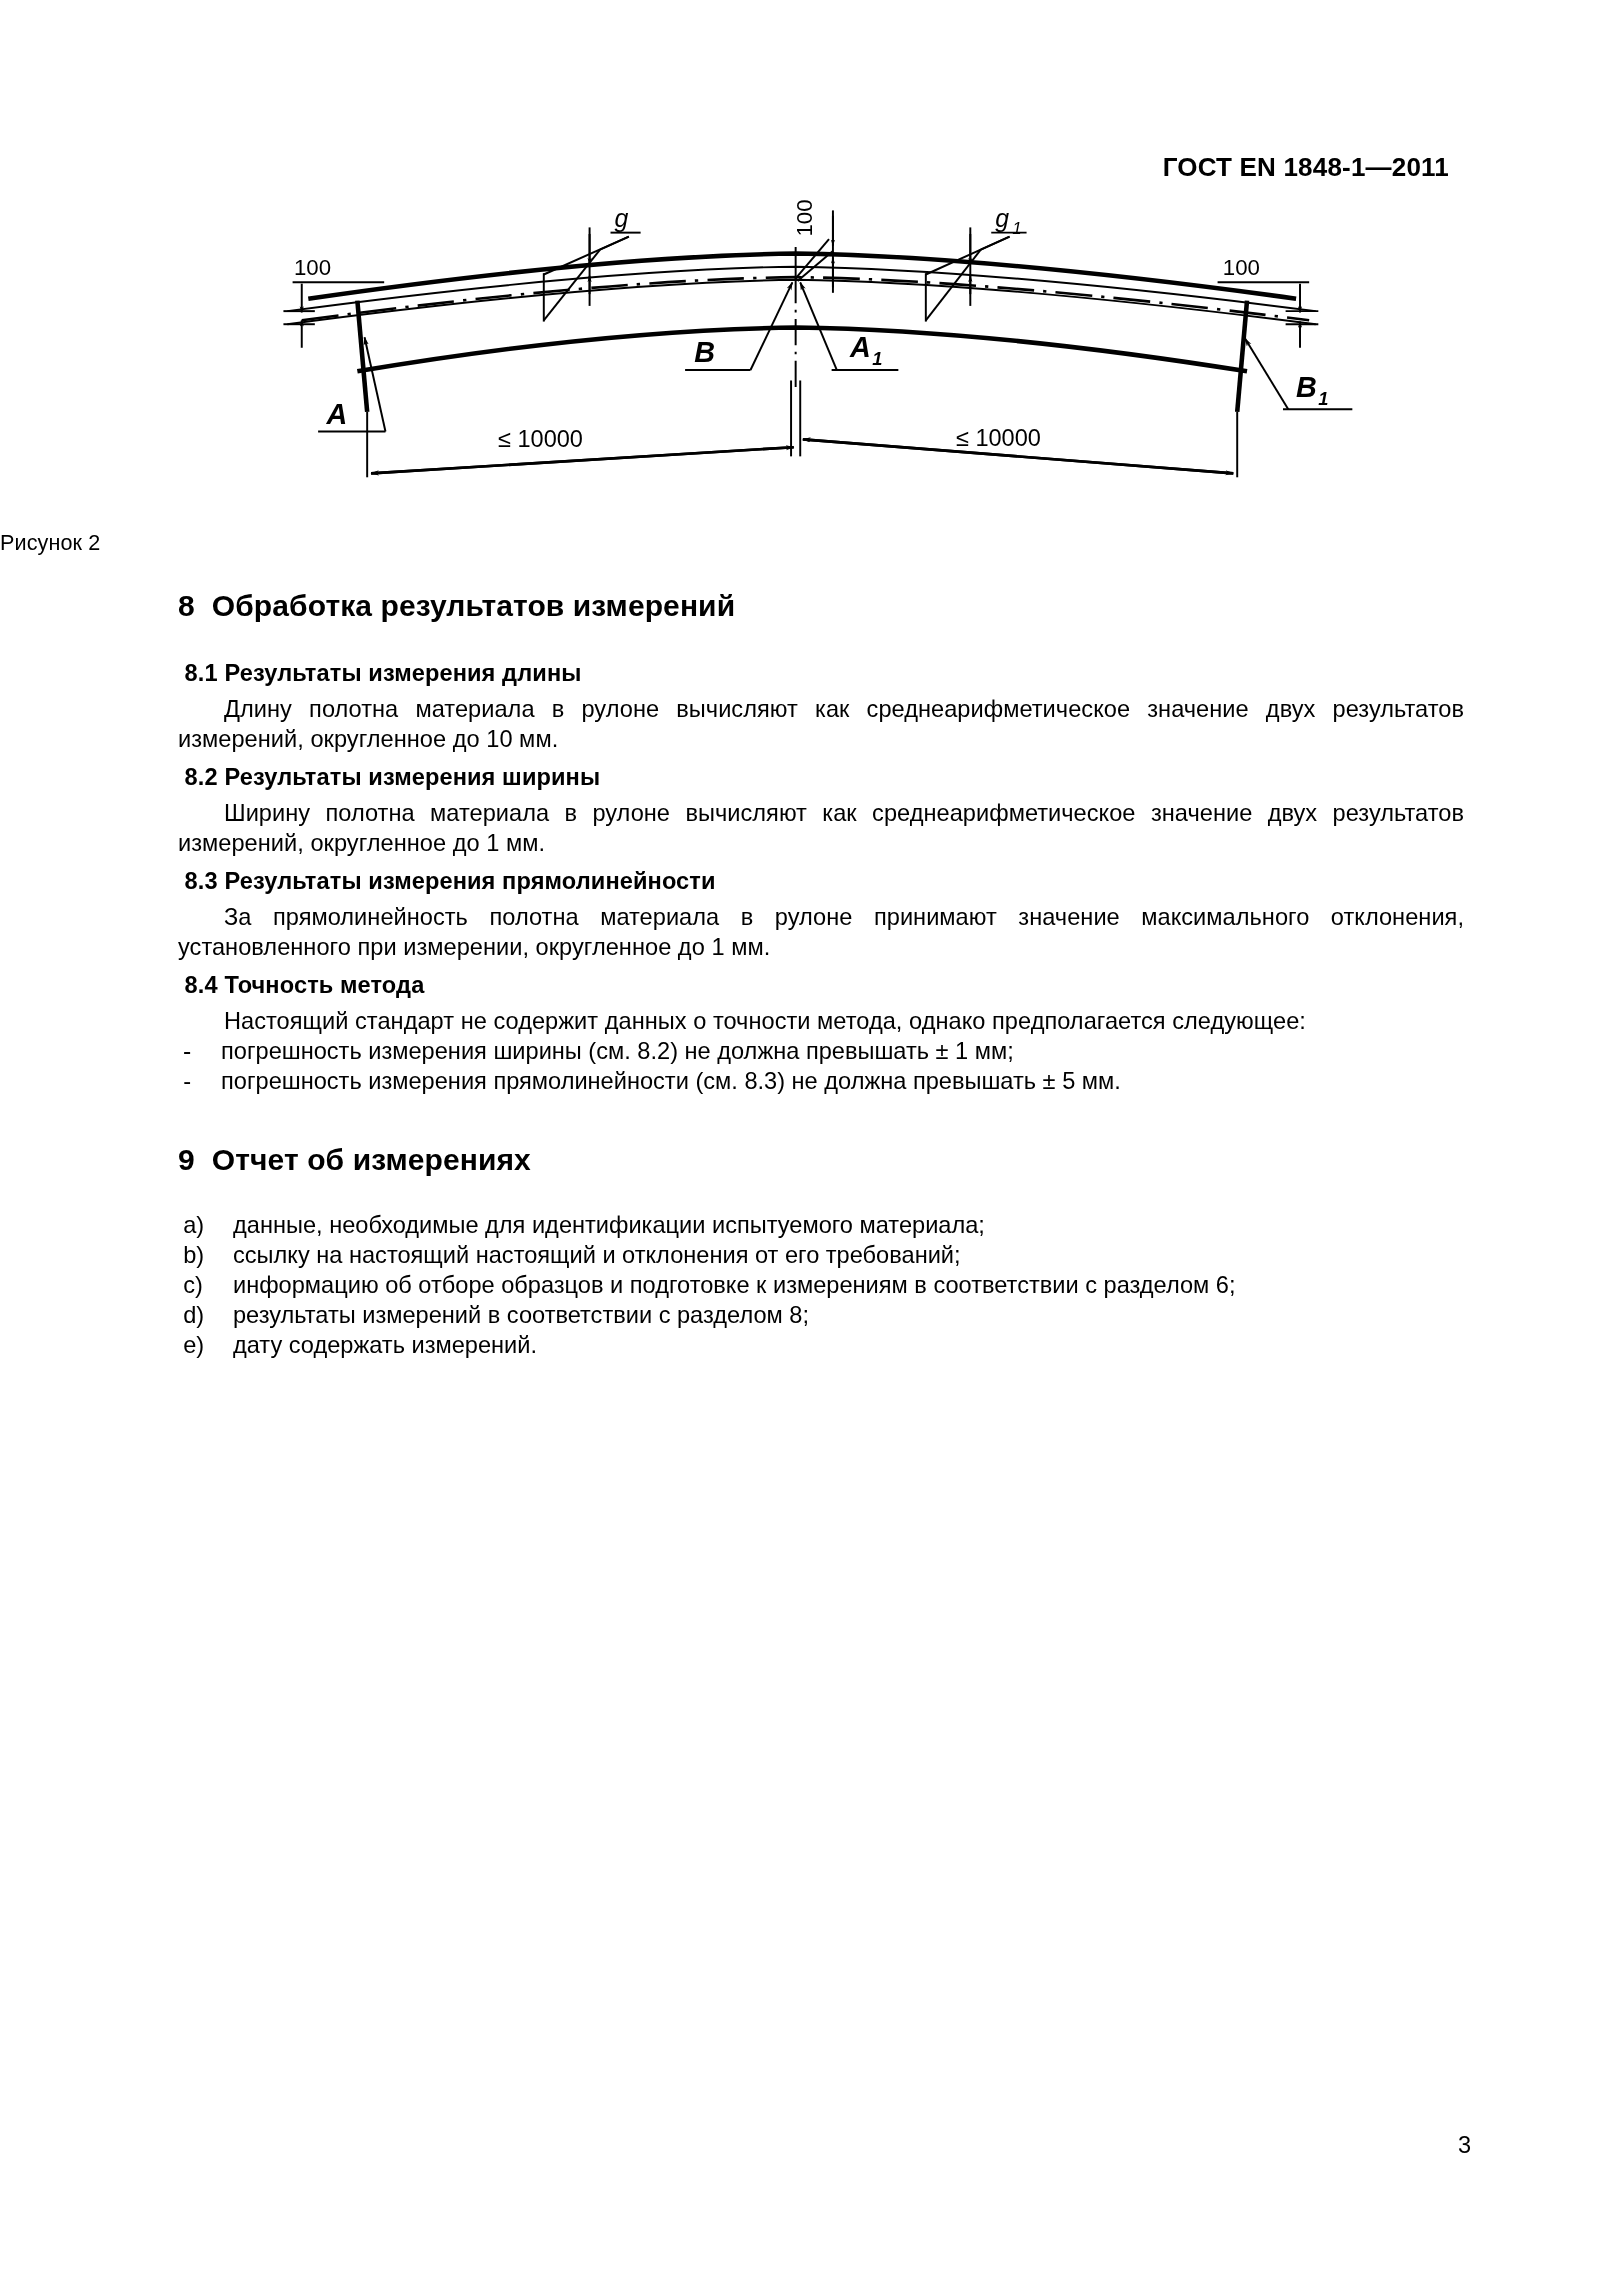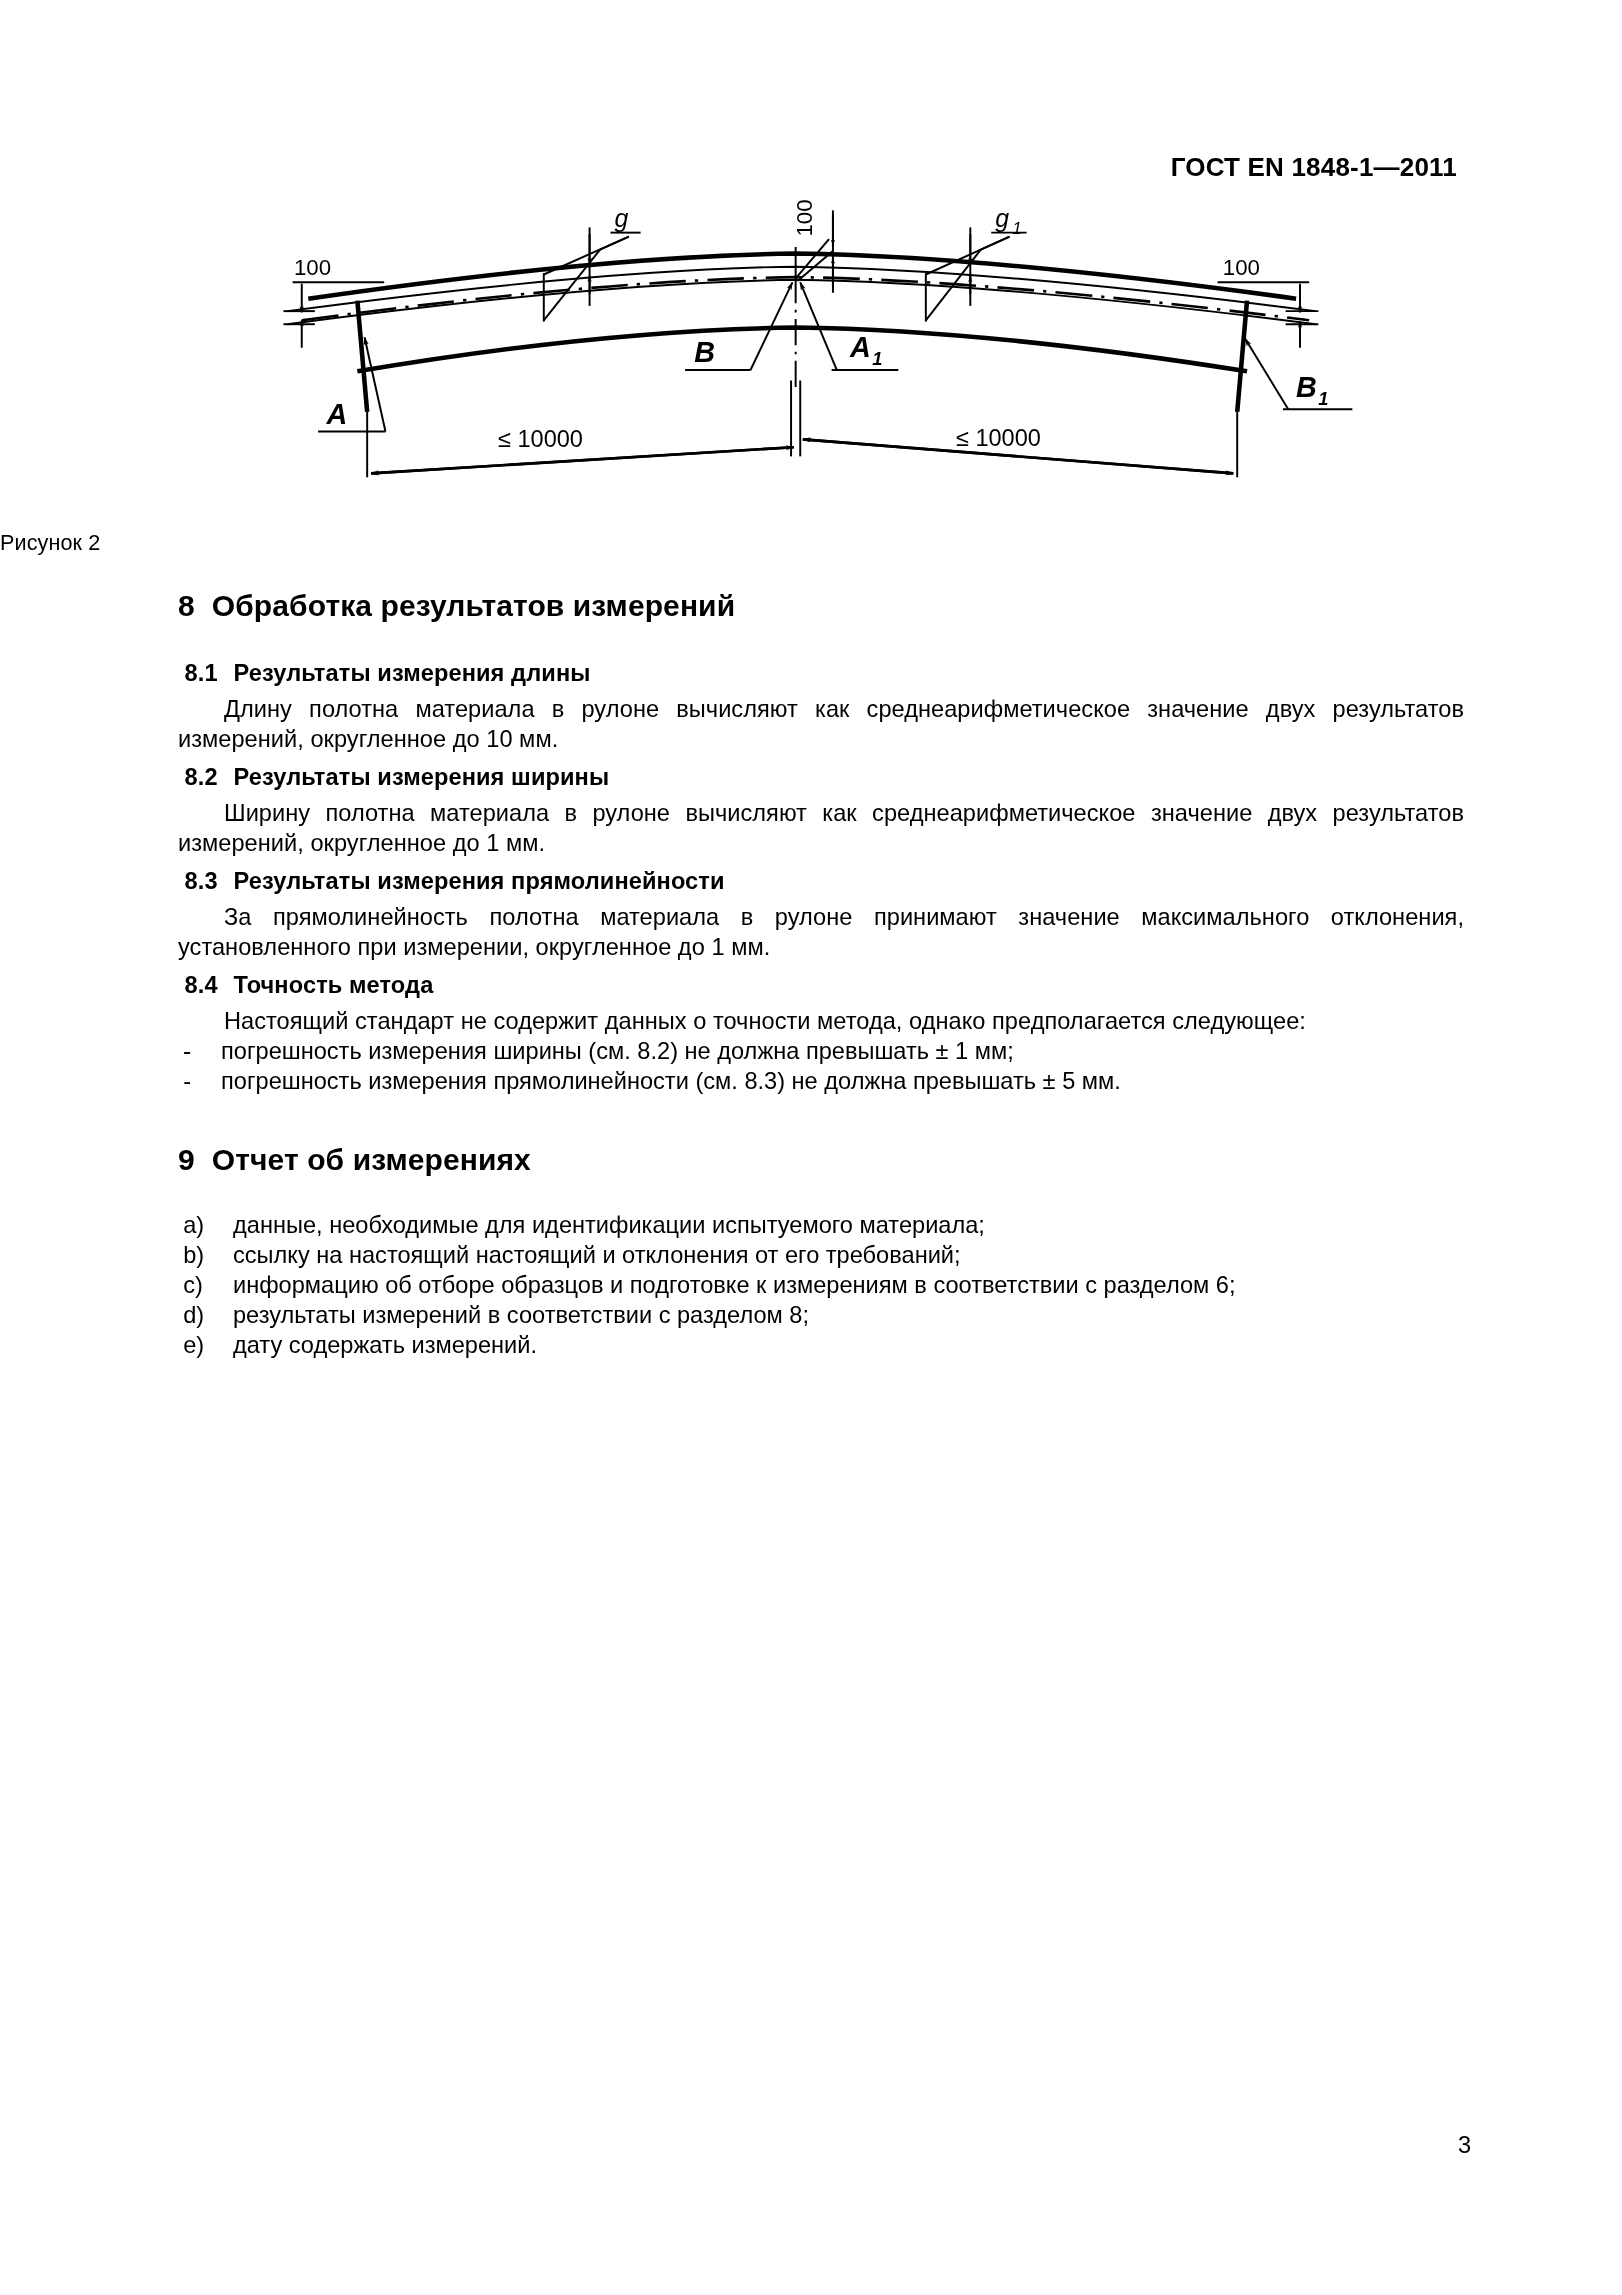--- a/index.html
+++ b/index.html
@@ -20,21 +20,21 @@
     position: absolute;
     left: 0; top: 0;
     width: 1623px;
     height: 2295px;
   }
 
   
   .doc-header {
     position: absolute;
     top: 152px;
-    right: 166px;
+    right: 174px;
     font-size: 26px;
     font-weight: bold;
     letter-spacing: 0.2px;
     white-space: nowrap;
   }
 
   
   .figure-block {
     position: absolute;
     left: 0;
@@ -67,21 +67,21 @@
   }
   h2.section .num { margin-right: 17px; }
 
   h3.subsection {
     font-size: 23.6px;
     font-weight: bold;
     margin: 0;
     padding-left: 6.5px;
     letter-spacing: 0.1px;
   }
-  h3.subsection .num { margin-right: 16px; text-align: right; }
+  h3.subsection .num { margin-right: 7px; text-align: right; }
 
   p.body {
     font-size: 23.6px;
     margin: 0;
     text-align: justify;
     text-justify: inter-word;
     line-height: 1.27;
     letter-spacing: 0.03px;
   }
   p.body.indent { text-indent: 46px; }

